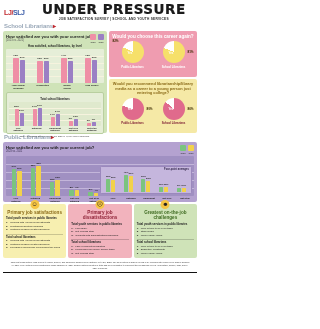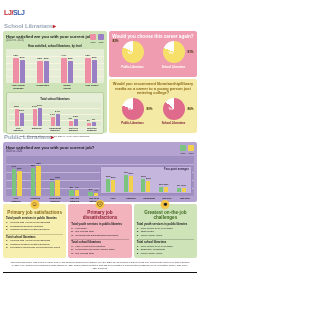--- a/index.html
+++ b/index.html
@@ -187,20 +187,24 @@
 </style>
 </head>
 <body>
 
 <div class="page">
 
   <div class="header">
     <div class="logo">
       <span class="lj">LJ</span><span class="sep">/</span><span class="sl">SLJ</span>
     </div>
+    <div class="title-wrap">
+      <div class="main-title">UNDER PRESSURE</div>
+      <div class="sub-title">JOB SATISFACTION SURVEY | SCHOOL AND YOUTH SERVICES</div>
+    </div>
   </div>
 
   <div class="sec-head">
     <span>School Librarians</span><span class="dot">▸</span>
   </div>
 
   <div class="band1">
 
     <div class="greenbox">
       <div class="gb-title">How satisfied are you with your current job?</div>

